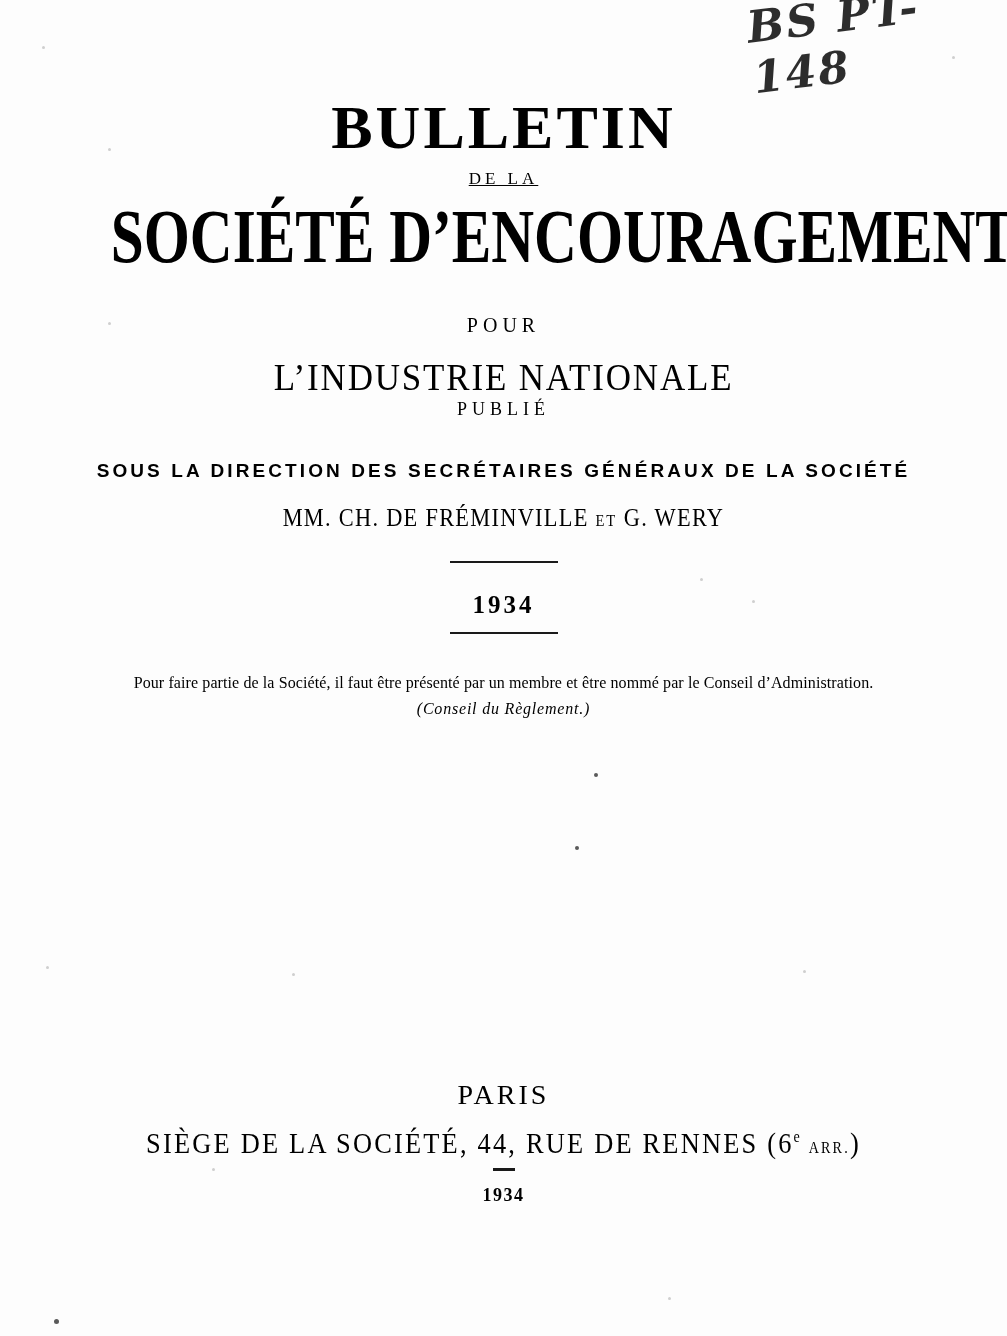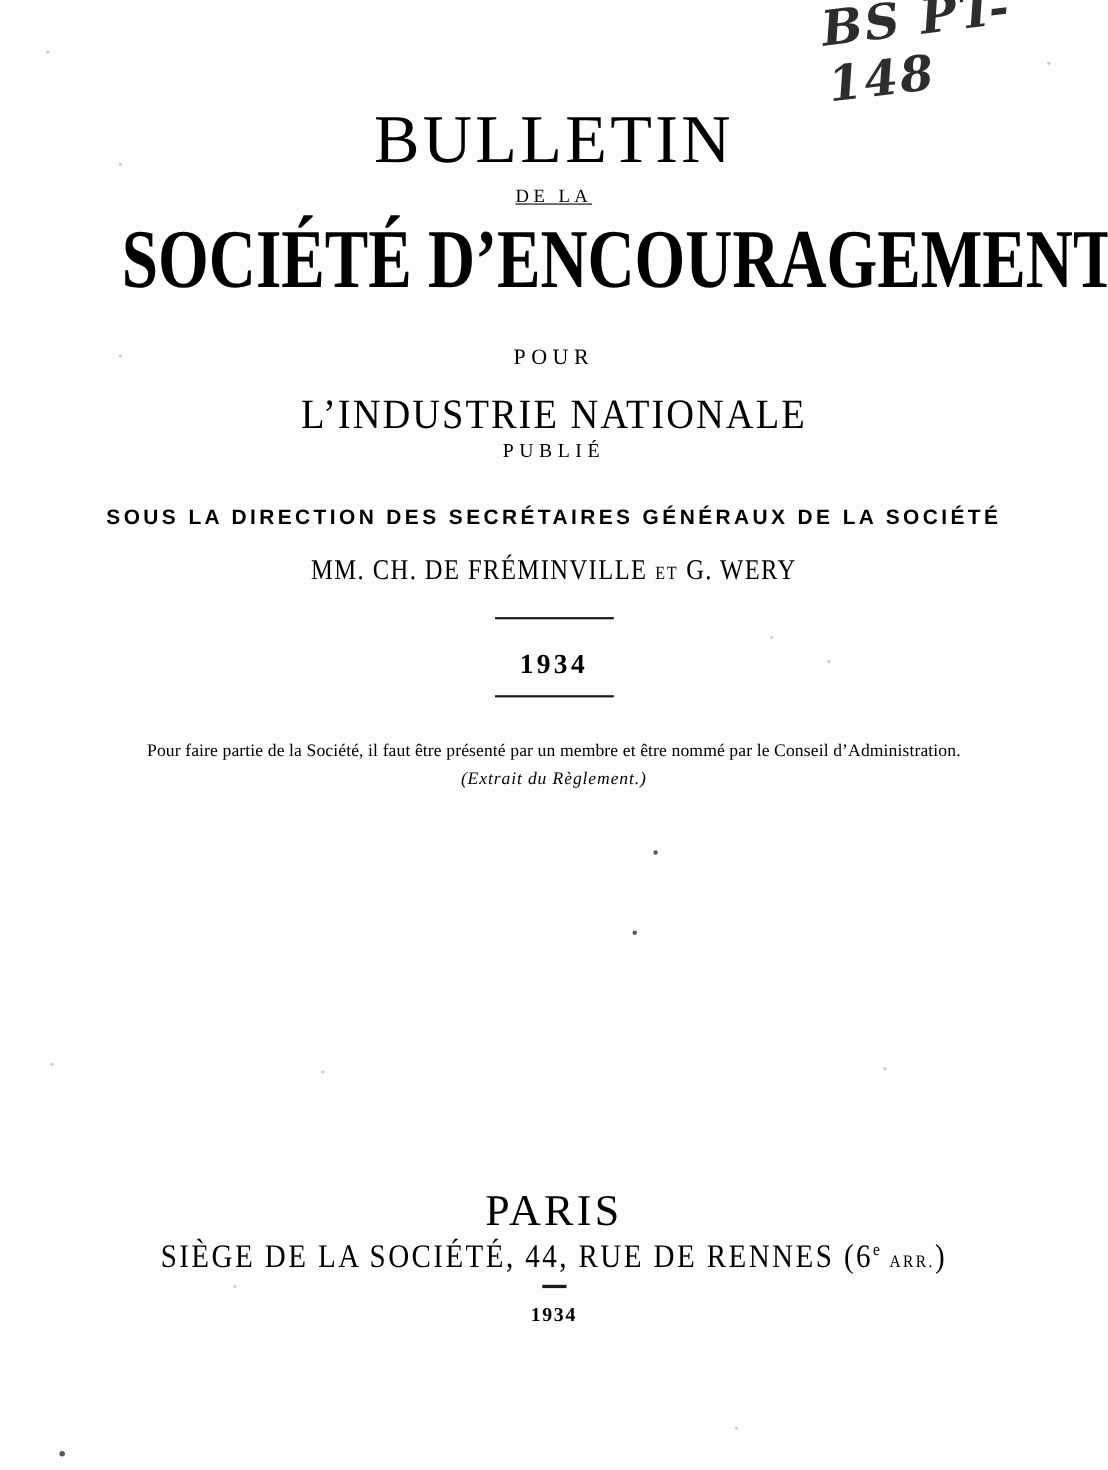--- a/index.html
+++ b/index.html
@@ -46,21 +46,21 @@
     transform: rotate(-7deg);
     transform-origin: left top;
     text-align: left;
     opacity: .88;
   }
 
   
   .t-bulletin {
     top: 96px;
     font-size: 62px;
-    font-weight: 400;
+    font-weight: 700;
     letter-spacing: 3px;
     font-family: "Liberation Serif", "DejaVu Serif", serif;
   }
   .t-dela {
     top: 170px;
     font-size: 17px;
     letter-spacing: 4px;
     font-weight: 400;
     text-decoration: underline;
   }
@@ -137,21 +137,21 @@
   .t-extrait {
     top: 701px;
     font-size: 16px;
     font-style: italic;
     letter-spacing: .8px;
   }
 
   
   .t-paris {
     top: 1081px;
-    font-size: 40px;
+    font-size: 28px;
     letter-spacing: 3px;
   }
   .t-siege {
     top: 1128px;
     font-size: 30px;
     letter-spacing: 2.5px;
     transform: scaleX(0.88);
     transform-origin: center top;
   }
   .t-siege .sup {
@@ -211,21 +211,21 @@
   </div>
 
   <div class="rule" id="rule-top"></div>
 
   <div class="line t-year">1934</div>
 
   <div class="rule" id="rule-bottom"></div>
 
   <div class="line t-note">Pour faire partie de la Société, il faut être présenté par un membre et être nommé par le Conseil d’Administration.</div>
 
-  <div class="line t-extrait">(Extrait du Règlement.)</div>
+  <div class="line t-extrait">(Conseil du Règlement.)</div>
 
   <div class="line t-paris">PARIS</div>
 
   <div class="line t-siege">
     <span>SIÈGE DE LA SOCIÉTÉ, 44, RUE DE RENNES (6</span><span class="sup">e</span> <span class="arr">ARR.</span><span>)</span>
   </div>
 
   <div class="rule" id="rule-dash"></div>
 
   <div class="line t-year2">1934</div>

